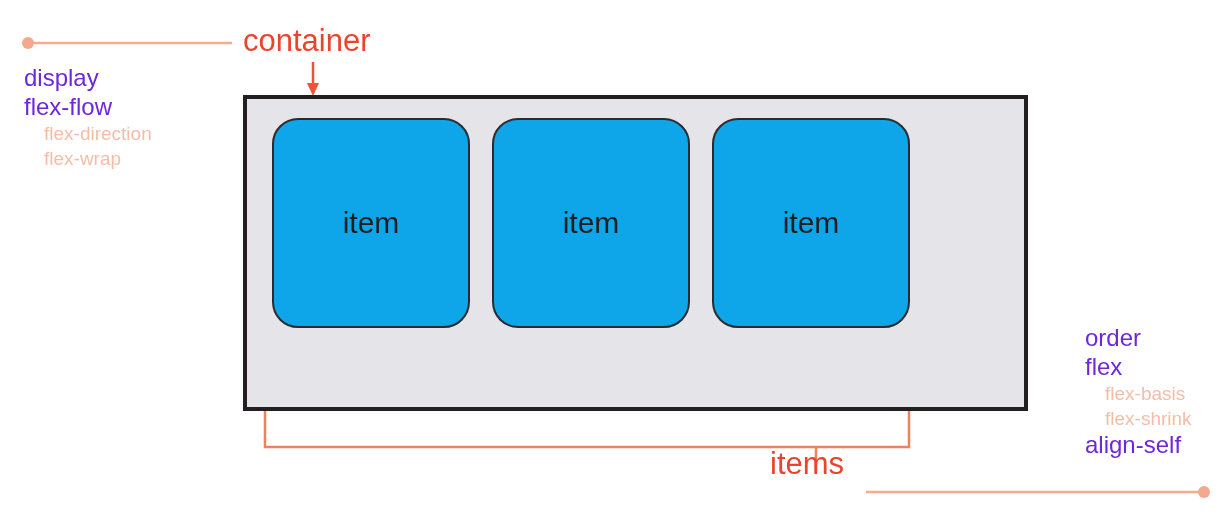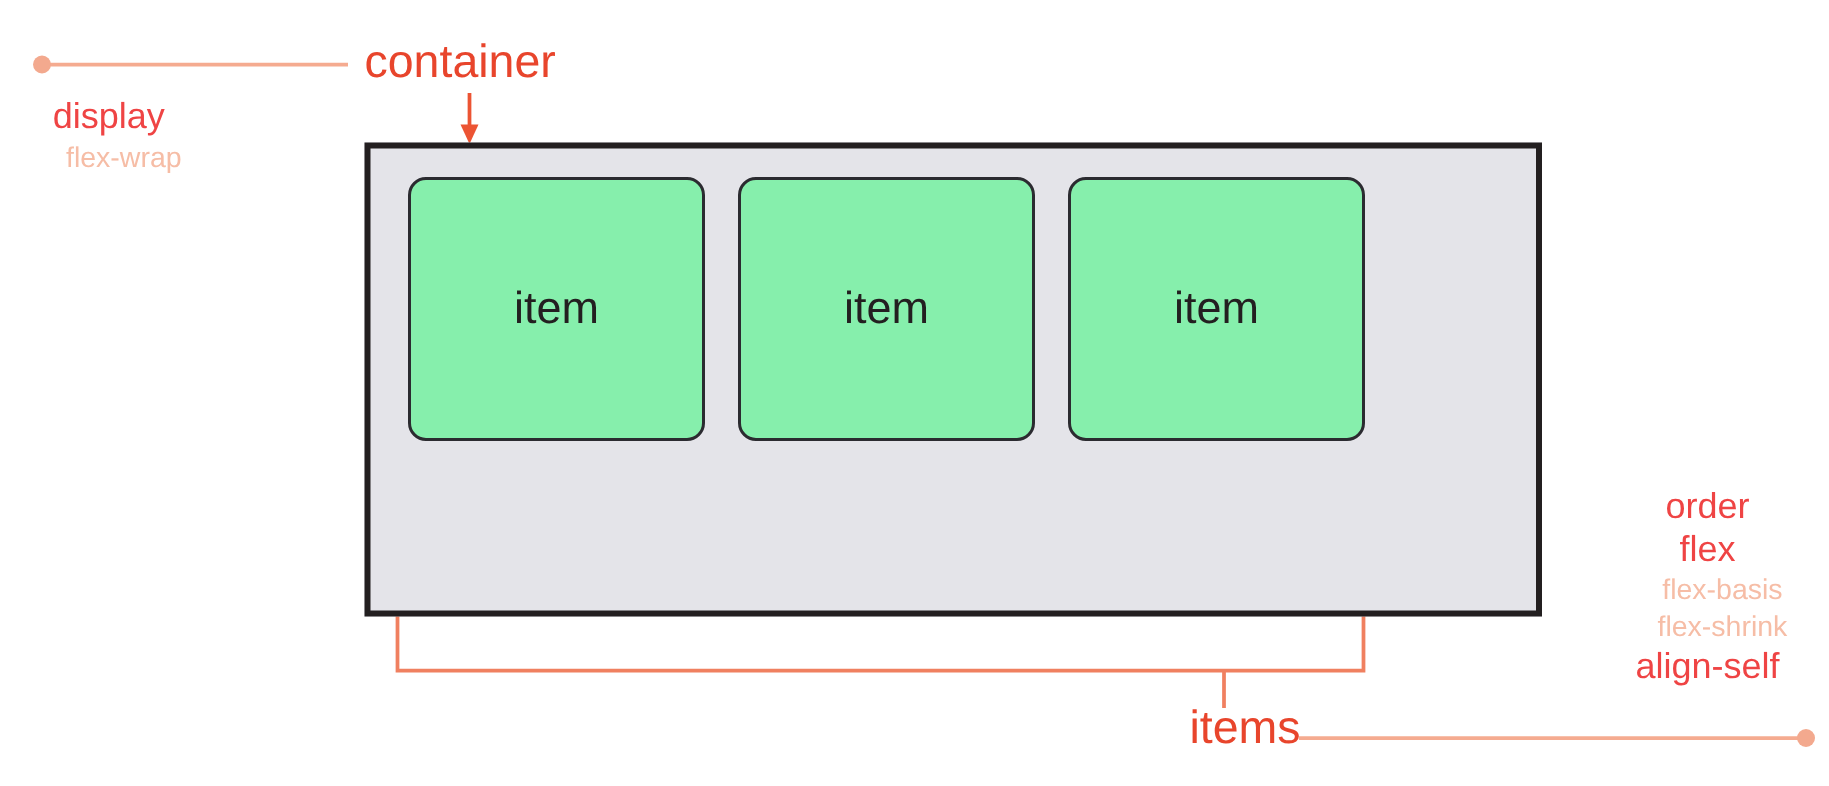--- a/index.html
+++ b/index.html
@@ -11,48 +11,47 @@
     font-family: "Liberation Sans", sans-serif;
     -webkit-font-smoothing: antialiased;
   }
 
   #diagram {
     position: relative;
     width: 1219px;
     height: 524px;
     background: #ffffff;
     overflow: hidden;
-    text-align: center;
   }
 
   
   .heading {
     position: absolute;
     color: #e8452c;
     font-size: 31px;
     line-height: 1;
     white-space: nowrap;
     font-weight: 400;
   }
   #container-heading { left: 243px; top: 25px; }
-  #items-heading     { left: 770px; top: 469px; margin-left: 23px; }
+  #items-heading     { left: 770px; top: 448px; }
 
   
   .prop-list {
     position: absolute;
     list-style: none;
     margin: 0;
     padding: 0;
     white-space: nowrap;
   }
   #left-list  { left: 24px;   top: 64px; }
   #right-list { left: 1085px; top: 284px; margin-top: 40px; }
 
   .prop-list li {
-    color: #ef4444;
+    color: #6d28d9;
     font-size: 24px;
     line-height: 28.5px;
     font-weight: 400;
   }
   .prop-list li.sub {
     color: #f6bda6;
     font-size: 19px;
     line-height: 25px;
     padding-left: 20px;
   }
@@ -69,24 +68,24 @@
     border: 4px solid #231f20;
     display: flex;
     flex-direction: row;
     align-items: flex-start;
     padding: 19px 0 0 25px;
   }
 
   .flex-item {
     box-sizing: border-box;
     width: 198px;
-    height: 176px;
-    background: #86efac;
+    height: 210px;
+    background: #0ea5e9;
     border: 2px solid #2b2b30;
-    border-radius: 12px;
+    border-radius: 26px;
     margin-right: 22px;
     display: flex;
     align-items: center;
     justify-content: center;
     color: #231f20;
     font-size: 30px;
     line-height: 1;
   }
   .flex-item:last-child { margin-right: 0; }
 
@@ -119,20 +118,22 @@
     <line x1="866" y1="492" x2="1199" y2="492" stroke="#f5ab90" stroke-width="2.5"></line>
     <circle cx="1204" cy="492" r="6" fill="#f3a98e"></circle>
   </svg>
 
   <div class="heading" id="container-heading">container</div>
 
   <div class="heading" id="items-heading">items</div>
 
   <ul class="prop-list" id="left-list">
     <li>display</li>
+    <li>flex-flow</li>
+    <li class="sub">flex-direction</li>
     <li class="sub">flex-wrap</li>
   </ul>
 
   <ul class="prop-list" id="right-list">
     <li>order</li>
     <li>flex</li>
     <li class="sub">flex-basis</li>
     <li class="sub">flex-shrink</li>
     <li>align-self</li>
   </ul>

